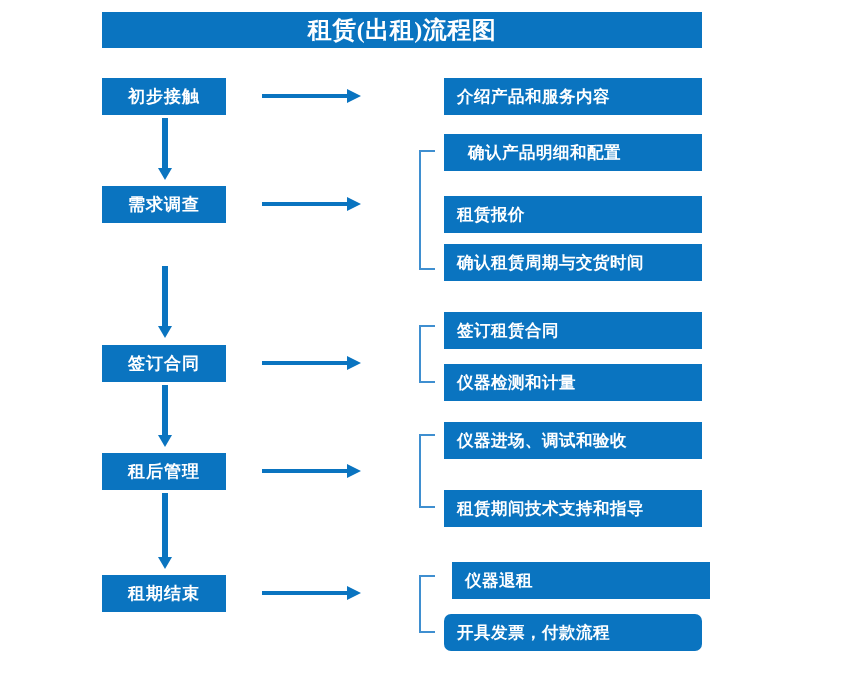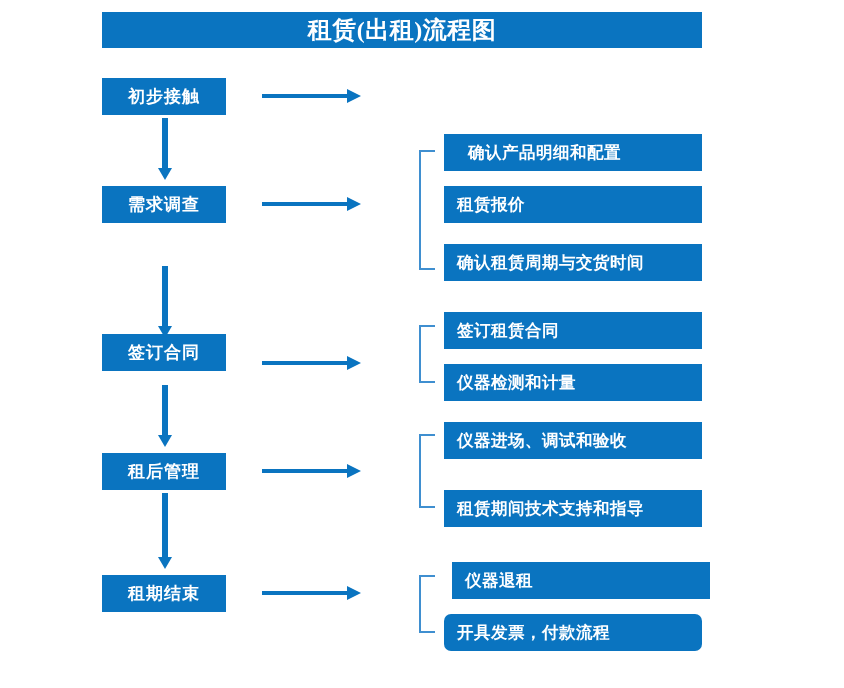--- a/index.html
+++ b/index.html
@@ -129,21 +129,21 @@
 <body>
 
 <div id="canvas">
 
   <div class="title-bar">租赁(出租)流程图</div>
 
   <div class="node stage-node" style="top:78px;">初步接触</div>
 
   <div class="node stage-node" style="top:186px;">需求调查</div>
 
-  <div class="node stage-node" style="top:334px;">签订合同</div>
+  <div class="node stage-node" style="top:345px;">签订合同</div>
 
   <div class="node stage-node" style="top:575px;">租期结束</div>
 
   <div class="node stage-node" style="top:453px;">租后管理</div>
 
   <div class="arrow-down" style="top:118px; height:62px;">
     <div class="shaft" style="height:50px;"></div>
     <div class="head"></div>
   </div>
 
@@ -188,24 +188,25 @@
   </div>
 
   <div class="bracket" style="top:150px; height:120px;"></div>
 
   <div class="bracket" style="top:325px; height:58px;"></div>
 
   <div class="bracket" style="top:434px; height:74px;"></div>
 
   <div class="bracket" style="top:575px; height:58px;"></div>
 
+  <div class="node detail-node" style="top:78px;">介绍产品和服务内容</div>
 
   <div class="node detail-node" style="top:134px;padding-left:24px;">确认产品明细和配置</div>
 
-  <div class="node detail-node" style="top:186px;">租赁报价</div>
+  <div class="node detail-node" style="top:196px;">租赁报价</div>
 
   <div class="node detail-node" style="top:244px;">确认租赁周期与交货时间</div>
 
   <div class="node detail-node" style="top:312px;">签订租赁合同</div>
 
   <div class="node detail-node" style="top:422px;">仪器进场、调试和验收</div>
 
   <div class="node detail-node" style="top:364px;">仪器检测和计量</div>
 
   <div class="node detail-node" style="top:490px;">租赁期间技术支持和指导</div>

